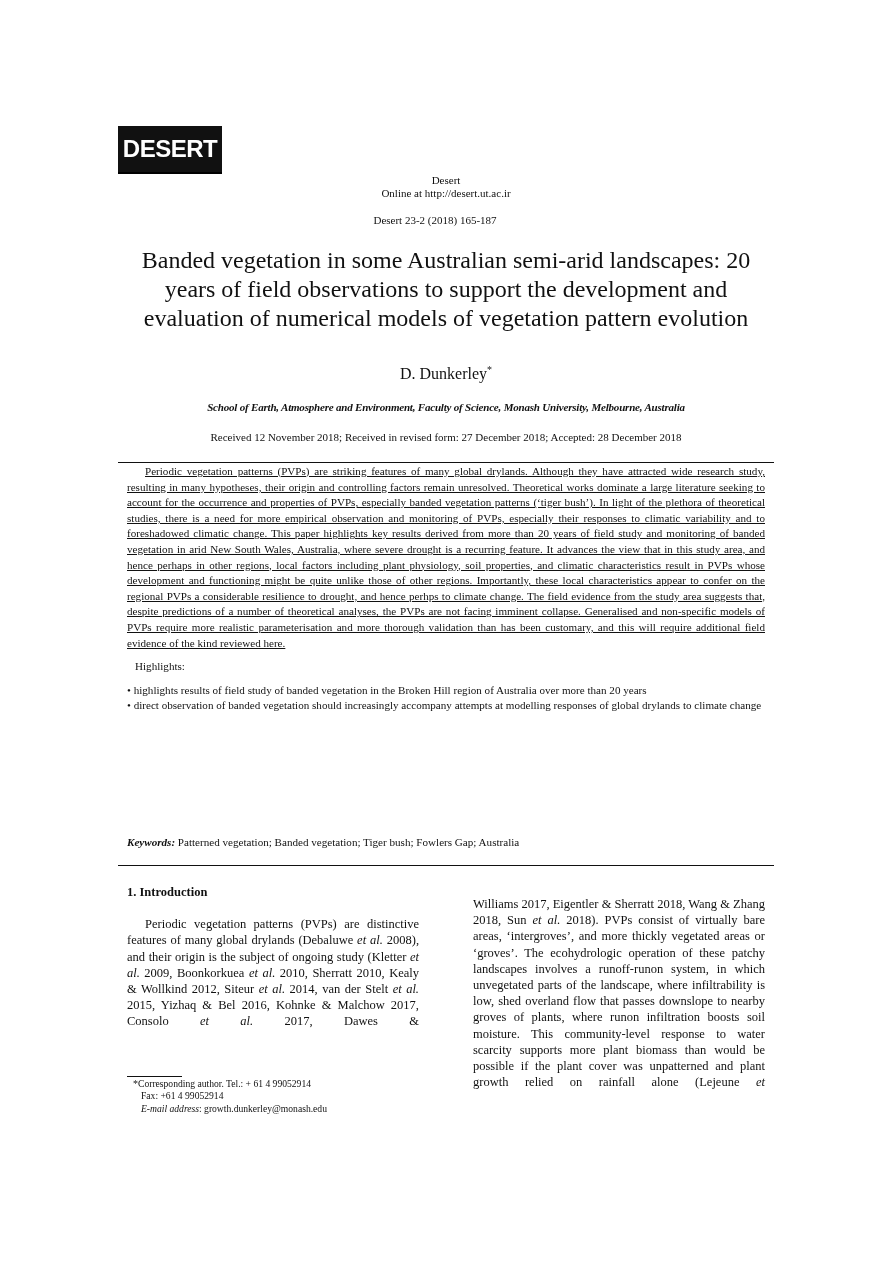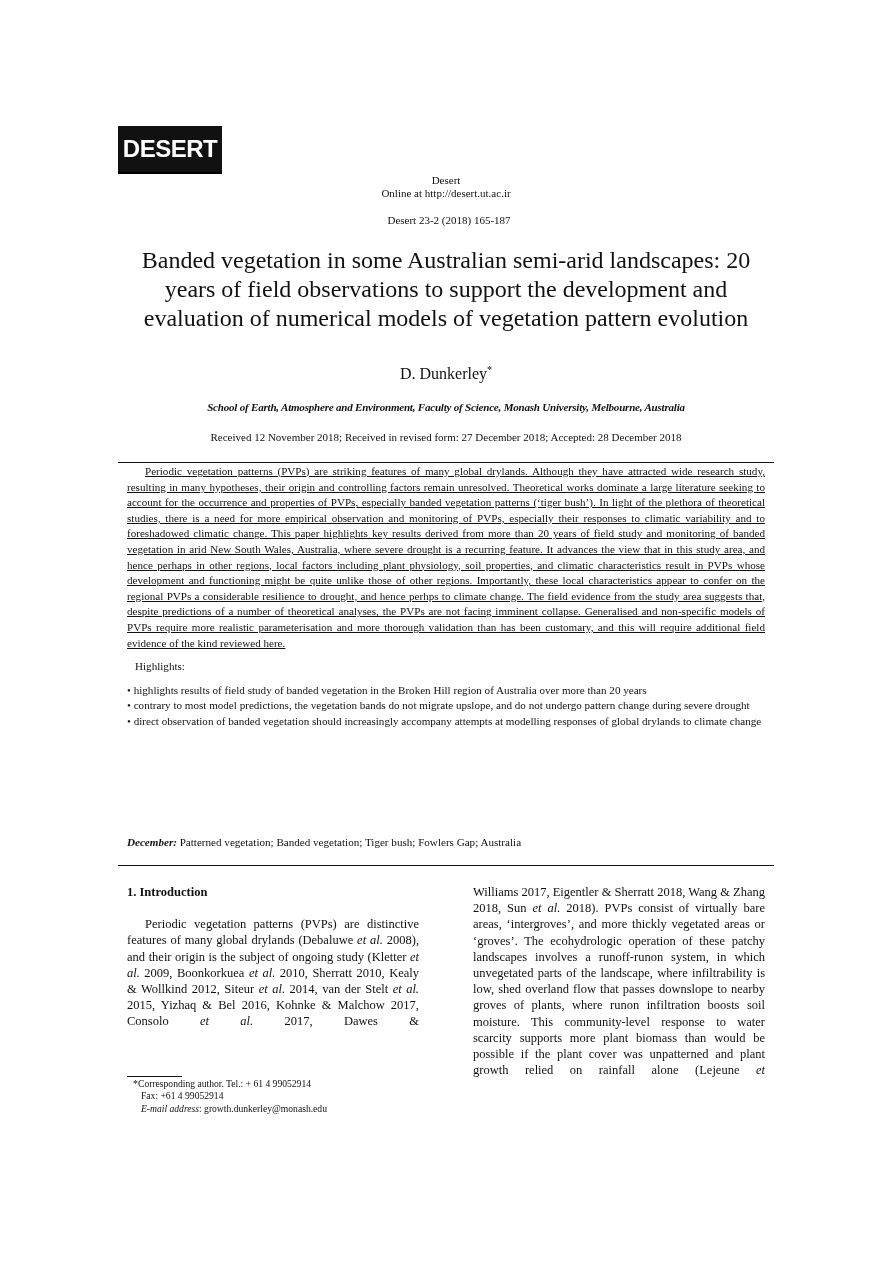--- a/index.html
+++ b/index.html
@@ -4,39 +4,39 @@
 <style>
   html, body { margin: 0; padding: 0; background: #ffffff; }
   body { width: 892px; height: 1263px; position: relative; overflow: hidden;
          font-family: "Liberation Serif", "DejaVu Serif", serif; color: #111; }
   .logo { position: absolute; left: 118px; top: 126px; width: 104px; height: 46px;
           background: #111; color: #fff; display: flex; align-items: center; justify-content: center;
           font-family: "Liberation Sans", "DejaVu Sans", sans-serif; font-weight: bold;
           font-size: 24px; letter-spacing: -0.5px; border-bottom: 2px solid #000; }
   .journal-head { position: absolute; left: 300px; width: 292px; top: 174px; text-align: center;
                   font-size: 11px; line-height: 13px; }
-  .citation { position: absolute; left: 303px; width: 292px; top: 214px; text-align: center; font-size: 11px; }
+  .citation { position: absolute; left: 289px; width: 292px; top: 214px; text-align: center; font-size: 11px; }
   .title { position: absolute; left: 118px; width: 656px; top: 246px; text-align: center;
            font-size: 24px; line-height: 29px; }
   .author { position: absolute; left: 118px; width: 656px; top: 364px; text-align: center; font-size: 16px; }
   .author sup { font-size: 10px; }
   .affil { position: absolute; left: 118px; width: 656px; top: 401px; text-align: center;
            font-size: 11px; font-style: italic; letter-spacing: -0.2px; font-weight: bold; }
   .dates { position: absolute; left: 118px; width: 656px; top: 431px; text-align: center; font-size: 11px; }
   .rule { position: absolute; left: 118px; width: 656px; height: 0; border-top: 1.2px solid #111; }
   .abstract { position: absolute; left: 127px; width: 638px; top: 464px; font-size: 11.1px; line-height: 15.6px; }
   .abstract h3 { margin: 0 0 12px 0; font-size: 11.5px; font-weight: bold; }
   .abstract p { margin: 0; text-align: justify; text-indent: 18px; text-decoration: underline; }
   .abstract .hl-title { margin: 8px; }
   .abstract .hl { margin: 0; text-align: justify; }
   .keywords { position: absolute; left: 127px; width: 638px; top: 836px; font-size: 11.1px; }
   .keywords b { font-style: italic; }
   .col { position: absolute; top: 884px; width: 292px; font-size: 12.5px; line-height: 16.2px; }
   .col-left { left: 127px; }
-  .col-right { left: 473px; }
+  .col-right { left: 473px; margin-top: 12px; }
   .col h2 { margin: 0 0 16px 0; font-size: 12.5px; font-weight: bold; }
   .col p { margin: 0; text-align: justify; text-align-last: justify; }
   .col p.indent { text-indent: 18px; }
   .fn-rule { position: absolute; left: 127px; top: 1076px; width: 55px; border-top: 1px solid #111; }
   .footnote { position: absolute; left: 127px; top: 1078px; font-size: 9.6px; line-height: 12.4px; }
   .footnote .l1 { padding-left: 6px; }
   .footnote .l2, .footnote .l3 { padding-left: 14px; }
   .footnote .star { font-size: 10px; vertical-align: top; }
   i { font-style: italic; }
 </style>
@@ -55,25 +55,24 @@
 <div class="author"><span>D. Dunkerley</span><sup>*</sup></div>
 <div class="affil">School of Earth, Atmosphere and Environment, Faculty of Science, Monash University, Melbourne, Australia</div>
 <div class="dates">Received 12 November 2018; Received in revised form: 27 December 2018; Accepted: 28 December 2018</div>
 
 <div class="rule" style="top:462px;"></div>
 
 <div class="abstract">
   <p>Periodic vegetation patterns (PVPs) are striking features of many global drylands. Although they have attracted wide research study, resulting in many hypotheses, their origin and controlling factors remain unresolved. Theoretical works dominate a large literature seeking to account for the occurrence and properties of PVPs, especially banded vegetation patterns (‘tiger bush’). In light of the plethora of theoretical studies, there is a need for more empirical observation and monitoring of PVPs, especially their responses to climatic variability and to foreshadowed climatic change. This paper highlights key results derived from more than 20 years of field study and monitoring of banded vegetation in arid New South Wales, Australia, where severe drought is a recurring feature. It advances the view that in this study area, and hence perhaps in other regions, local factors including plant physiology, soil properties, and climatic characteristics result in PVPs whose development and functioning might be quite unlike those of other regions. Importantly, these local characteristics appear to confer on the regional PVPs a considerable resilience to drought, and hence perhps to climate change. The field evidence from the study area suggests that, despite predictions of a number of theoretical analyses, the PVPs are not facing imminent collapse. Generalised and non-specific models of PVPs require more realistic parameterisation and more thorough validation than has been customary, and this will require additional field evidence of the kind reviewed here.</p>
   <div class="hl-title">Highlights:</div>
   <div class="hl">• highlights results of field study of banded vegetation in the Broken Hill region of Australia over more than 20 years</div>
-  <div class="hl">• contrary to most model predictions, the vegetation bands do not migrate upslope, and do not undergo pattern change during severe drought</div>
   <div class="hl">• direct observation of banded vegetation should increasingly accompany attempts at modelling responses of global drylands to climate change</div>
 </div>
 
-<div class="keywords"><b>December:</b><span> Patterned vegetation; Banded vegetation; Tiger bush; Fowlers Gap; Australia</span></div>
+<div class="keywords"><b>Keywords:</b><span> Patterned vegetation; Banded vegetation; Tiger bush; Fowlers Gap; Australia</span></div>
 
 <div class="rule" style="top:865px;"></div>
 
 <div class="col col-left">
   <h2>1. Introduction</h2>
   <p class="indent">
     <span>Periodic vegetation patterns (PVPs) are distinctive features of many global drylands (Debaluwe </span><i>et al.</i><span> 2008), and their origin is the subject of ongoing study (Kletter </span><i>et al.</i><span> 2009, Boonkorkuea </span><i>et al.</i><span> 2010, Sherratt 2010, Kealy &amp; Wollkind 2012, Siteur </span><i>et al.</i><span> 2014, van der Stelt </span><i>et al.</i><span> 2015, Yizhaq &amp; Bel 2016, Kohnke &amp; Malchow 2017, Consolo </span><i>et al.</i><span> 2017, Dawes &amp;</span>
   </p>
 </div>
 

